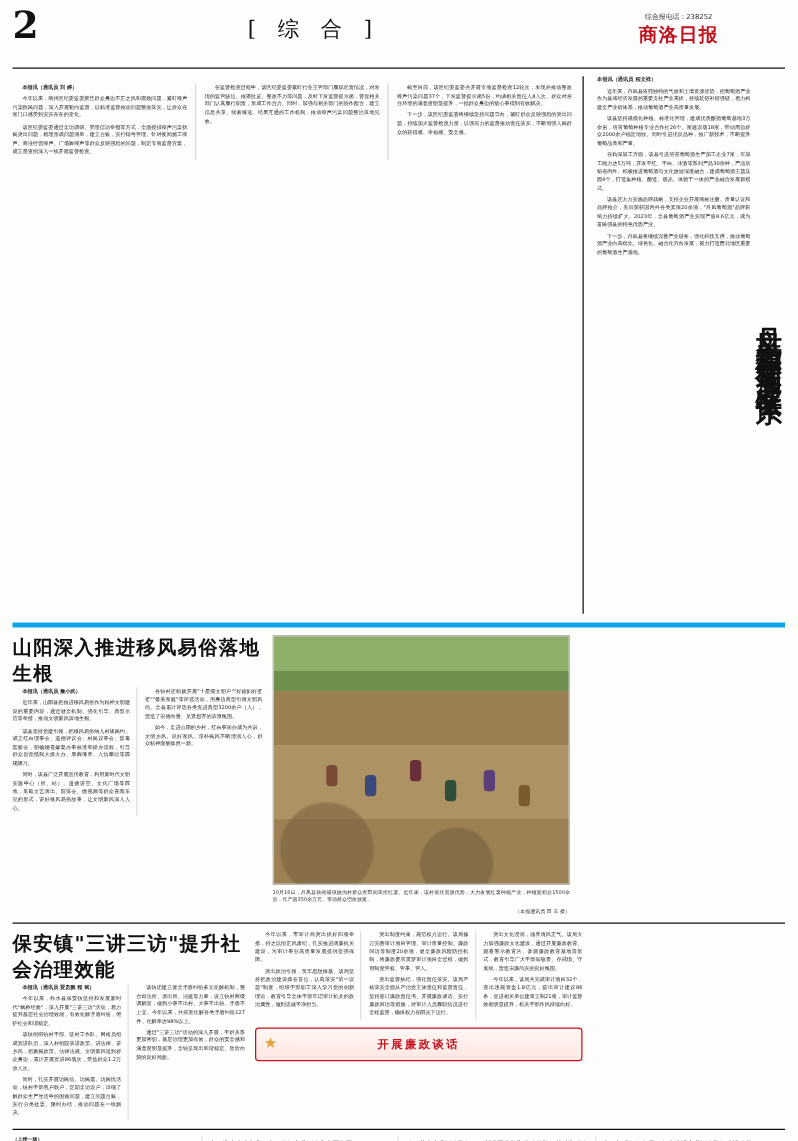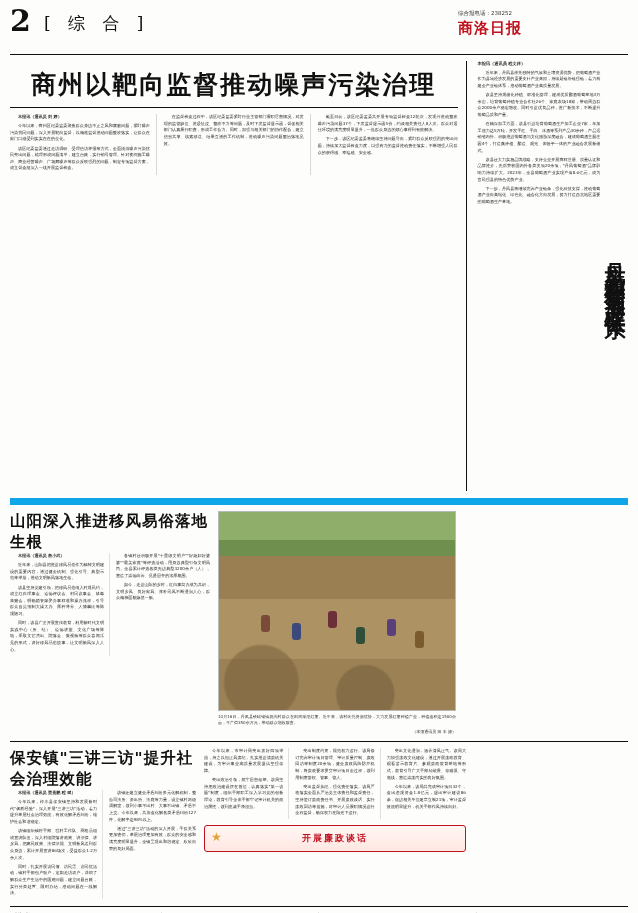--- a/index.html
+++ b/index.html
@@ -12,23 +12,23 @@
     position:relative;
   }
   .page{width:638px;height:913px;position:relative;box-sizing:border-box;padding:6px 10px 0 10px;}
 
   
   .masthead{display:flex;align-items:flex-start;height:46px;border-bottom:1px solid #111;padding-bottom:2px;}
   .pagenum{font-size:30px;font-weight:bold;line-height:1;width:34px;font-family:"DejaVu Serif","Liberation Serif",serif;}
   .mast-date{width:150px;font-size:7px;line-height:1.5;padding-top:4px;}
   .mast-date .d1{font-size:7.5px;letter-spacing:.2px;}
   .mast-date .d2{font-size:5.5px;color:#333;margin-top:3px;}
-  .mast-center{flex:1;padding-top:6px;}
+  .mast-center{flex:1;text-align:center;padding-top:6px;}
   .mast-center .bracket{font-size:17px;letter-spacing:6px;font-family:"DejaVu Serif","Liberation Serif",serif;}
-  .mast-right{width:170px;text-align:left;padding-top:4px;}
+  .mast-right{width:170px;text-align:center;padding-top:4px;}
   .mast-right .reg{font-size:5.5px;color:#333;margin-bottom:2px;}
   .mast-right .logo{font-size:15px;font-weight:bold;color:#c1121f;font-family:"DejaVu Serif","Liberation Serif",serif;letter-spacing:1px;}
 
   
   .col-text{font-size:4.1px;line-height:1.62;text-align:justify;color:#262626;}
   .col-text p{margin:0 0 2.5px 0;text-indent:8px;}
   .lead{font-weight:bold;}
 
   h1.headline{
     font-family:"DejaVu Serif","Liberation Serif",serif;
@@ -49,21 +49,21 @@
     writing-mode:vertical-rl;
     font-family:"DejaVu Serif","Liberation Serif",serif;
     font-weight:bold;font-size:21px;letter-spacing:4px;
     line-height:1.22;height:430px;text-align:center;
     padding-left:2px;
   }
   .vert-body{flex:1;padding-left:4px;}
   .vert-body .byline{font-size:4.2px;font-weight:bold;margin-bottom:2px;}
 
   
-  .mid{display:flex;gap:8px;margin-top:7px;border-top:7px solid #0ea5e9;padding-top:6px;}
+  .mid{display:flex;gap:8px;margin-top:7px;border-top:4px solid #0ea5e9;padding-top:6px;}
   .mid-left{width:200px;}
   .title-sec{font-size:15.5px;letter-spacing:1px;margin-bottom:5px;}
   .title-sec.left{text-align:left;}
   .mid-center{width:238px;}
   .photo{
     width:100%;height:200px;border:1px solid #b9b9b9;box-sizing:border-box;
     background:
       radial-gradient(circle at 18% 86%, rgba(120,95,60,.55) 0 14%, transparent 15%),
       radial-gradient(circle at 62% 92%, rgba(110,90,58,.5) 0 12%, transparent 13%),
       linear-gradient(#8fae6a 0 14%, #6f8f4e 14% 22%, #9a7f52 22% 44%, #ad9263 44% 74%, #9c8154 74% 100%);
@@ -113,21 +113,20 @@
     </div>
     <div class="mast-right">
       <div class="reg">综合报电话：238252</div>
       <div class="logo">商洛日报</div>
     </div>
   </div>
 
   <div class="top-area">
 
     <div class="top-left">
-      <h1 class="headline title-main">商州以靶向监督推动噪声污染治理</h1>
       <div class="top-cols">
         <div class="c col-text">
           <p><span class="lead">本报讯（通讯员 刘 婷）</span></p>
           <p>今年以来，商州区纪委监委聚焦群众身边不正之风和腐败问题，紧盯噪声污染扰民问题，深入开展靶向监督，以精准监督推动问题整改落实，让群众在家门口感受到实实在在的变化。</p>
           <p>该区纪委监委通过走访调研、受理信访举报等方式，全面摸排噪声污染扰民突出问题，梳理形成问题清单，建立台账，实行销号管理。针对夜间施工噪声、商业经营噪声、广场舞噪声等群众反映强烈的问题，制定专项监督方案，成立督查组深入一线开展监督检查。</p>
         </div>
         <div class="c col-text">
           <p>在监督检查过程中，该区纪委监委紧盯行业主管部门履职尽责情况，对发现的监管缺位、推诿扯皮、整改不力等问题，及时下发监督提示函，督促相关部门认真履行职责，形成工作合力。同时，加强与相关部门的协作配合，建立信息共享、线索移送、结果互通的工作机制，推动噪声污染问题整治落地见效。</p>
         </div>
         <div class="c col-text">

